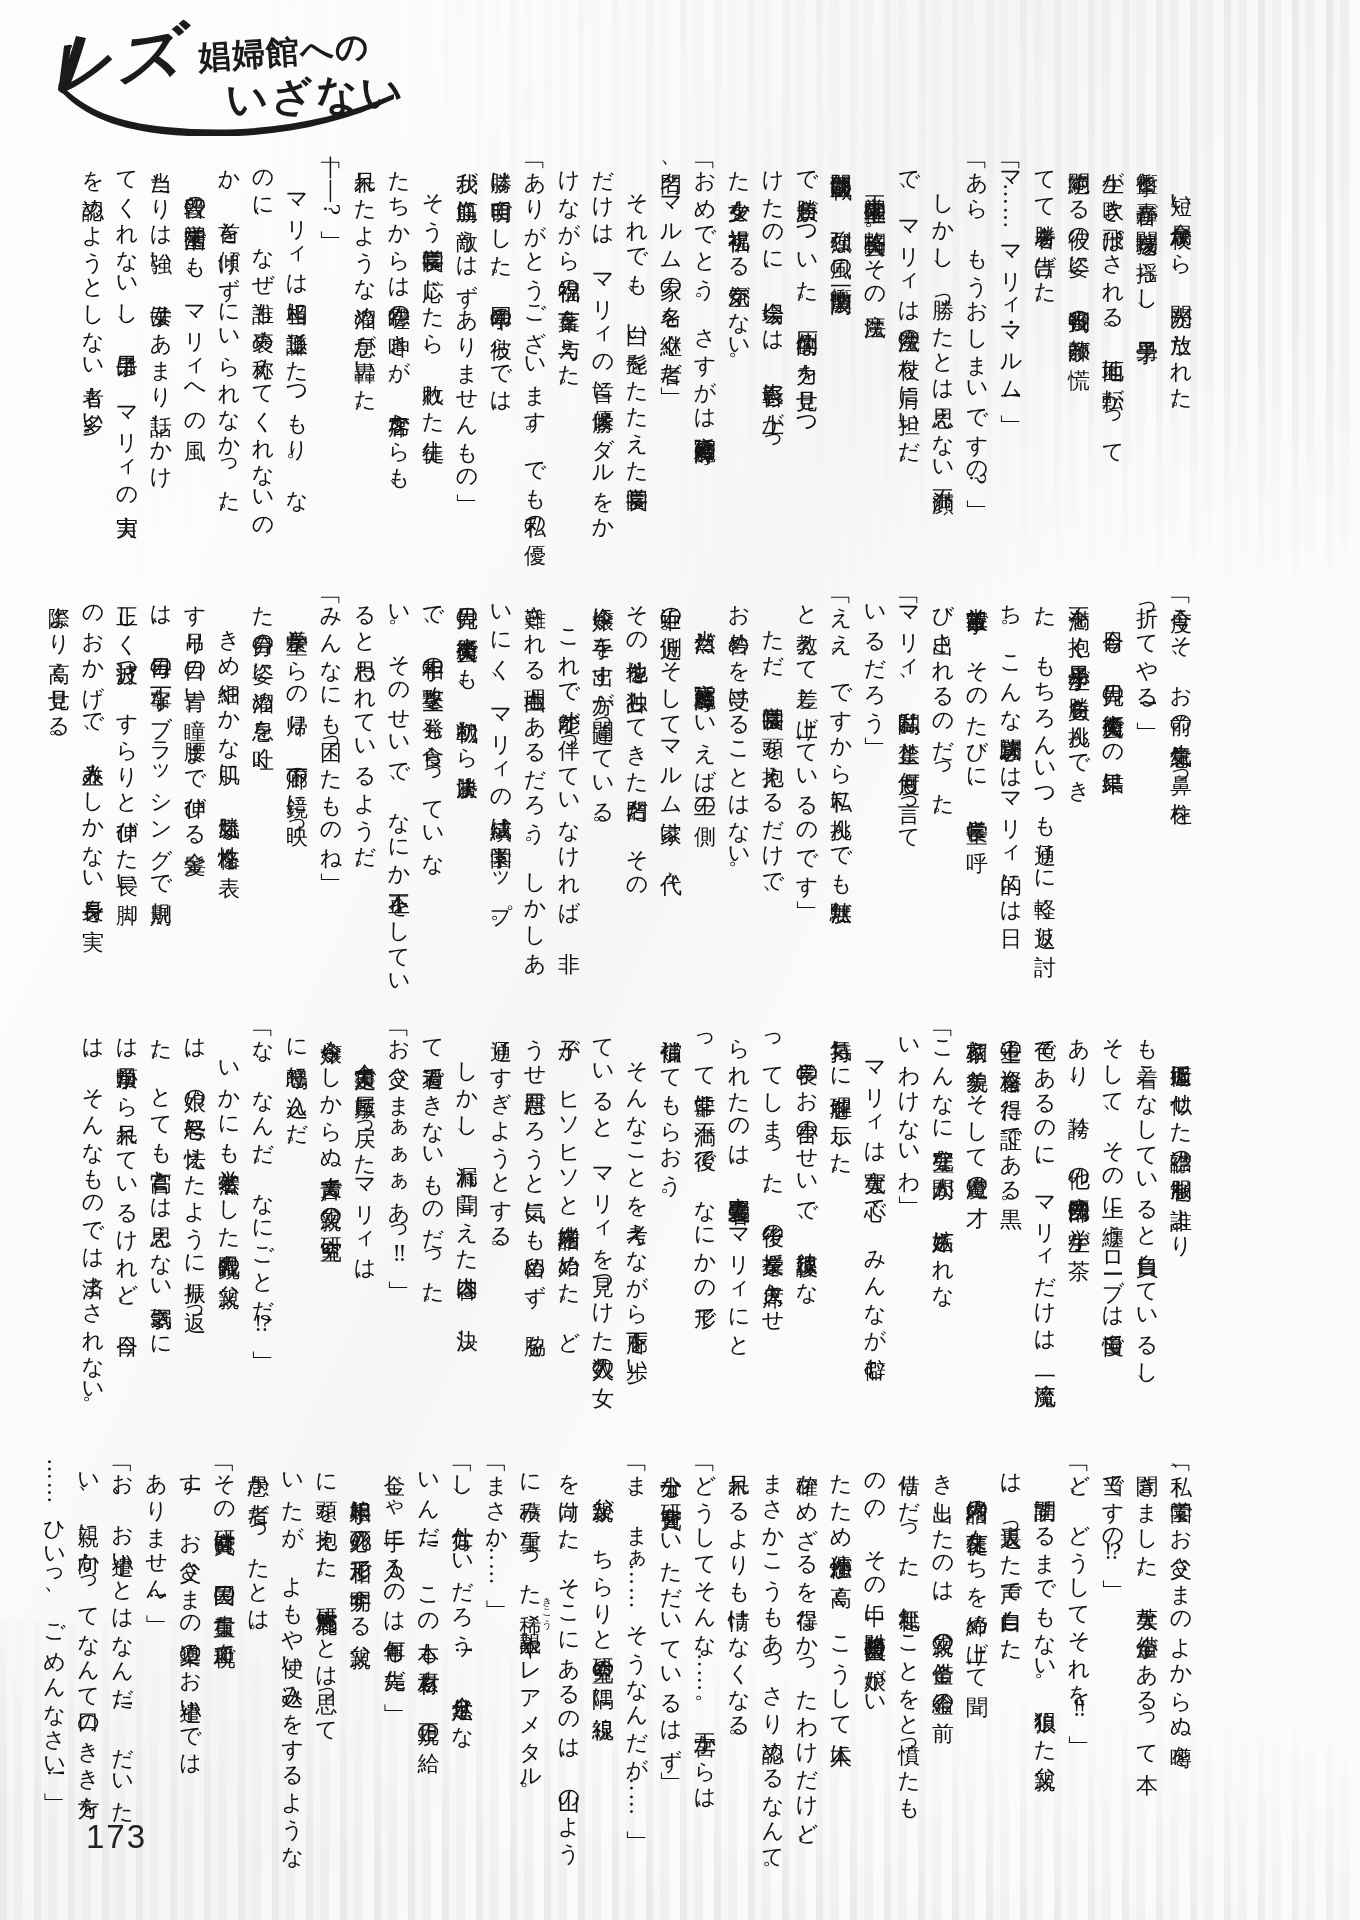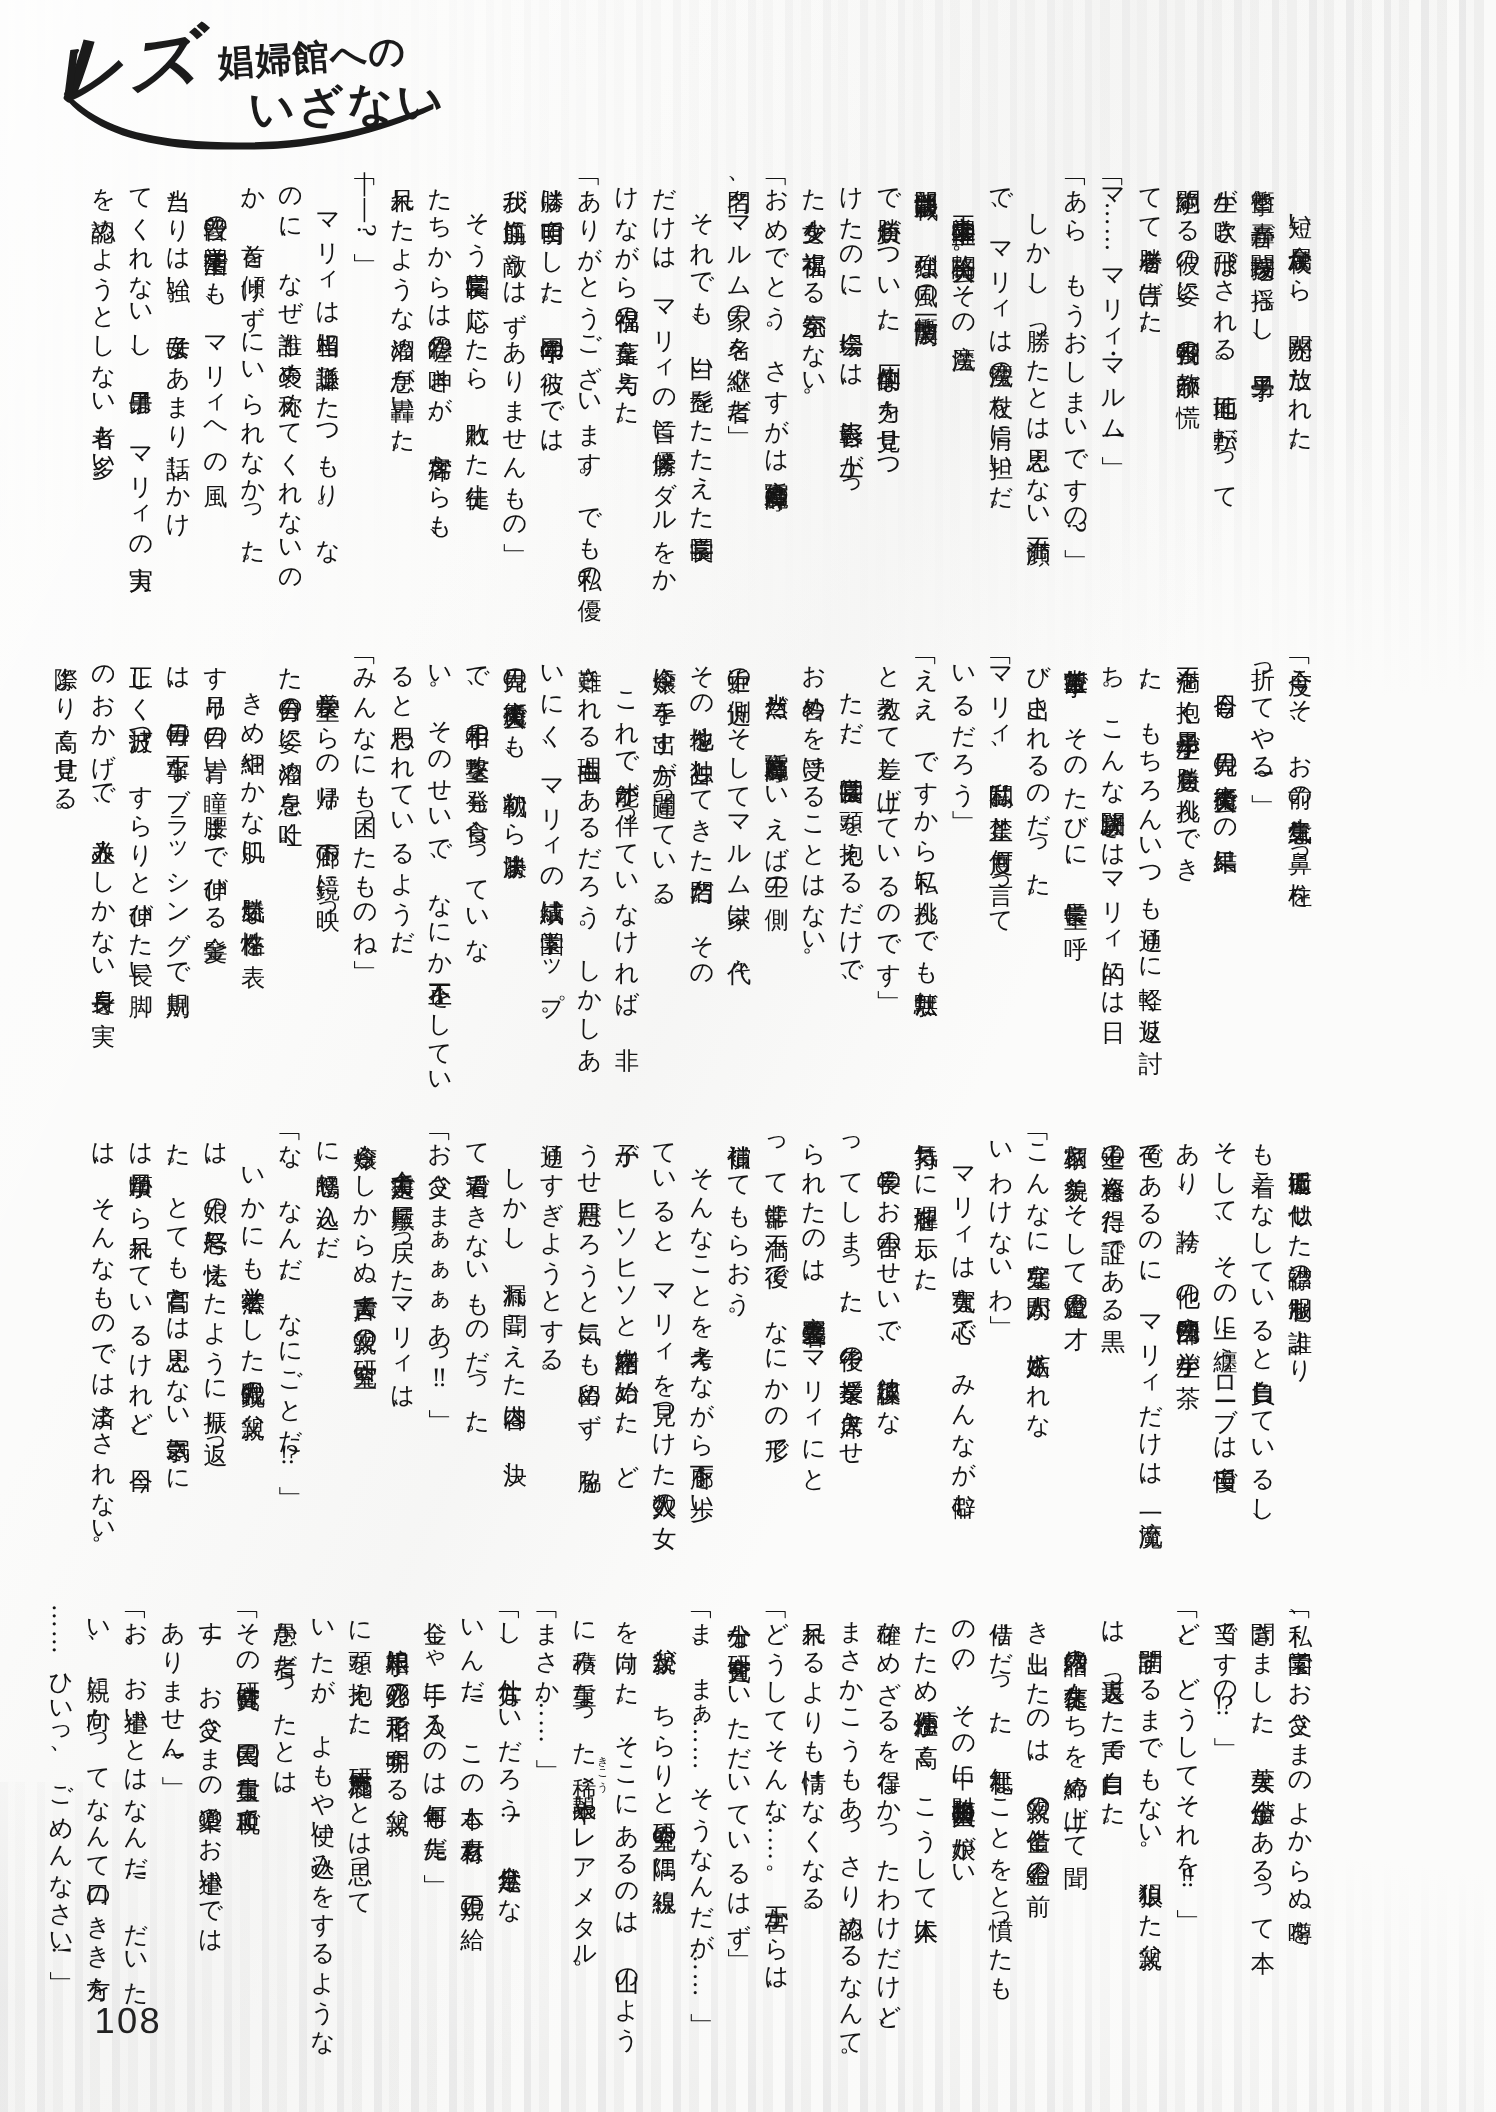--- a/index.html
+++ b/index.html
@@ -198,14 +198,14 @@
       <p>いたが、よもや使い込みをするような</p>
       <p>愚か者だったとは。</p>
       <p>「その研究費は、国民の貴重な血税で</p>
       <p>す!　お父さまの道楽のお小遣いでは</p>
       <p>ありません!」</p>
       <p>「お、お小遣いとはなんだ!　だいた</p>
       <p>い、親に向かってなんて口のきき方を</p>
       <p>……ひいっ、ごめんなさい!」</p>
     </section>
 
-  <div class="page-number">108</div>
+  <div class="page-number">173</div>
 </div>
 
 </body></html>

